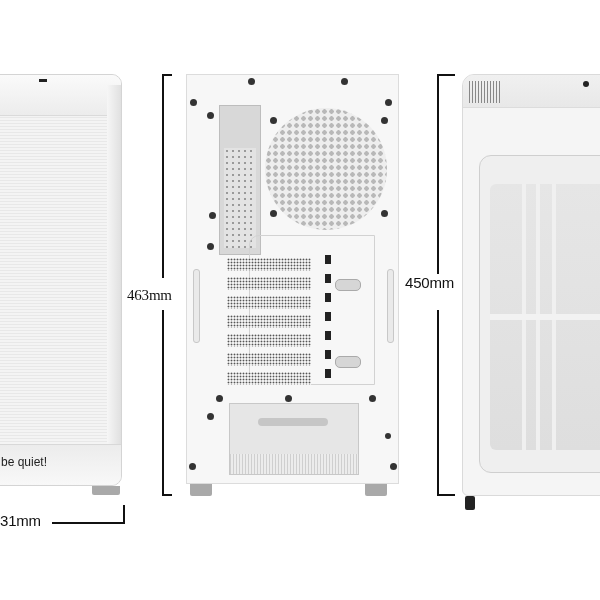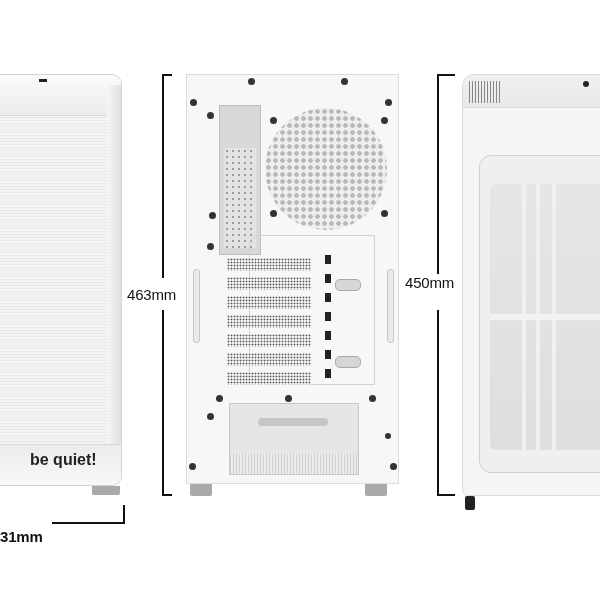--- a/index.html
+++ b/index.html
@@ -15,21 +15,21 @@
              border: 1px solid #d4d4d4; border-radius: 10px; box-sizing: border-box; overflow: hidden; }
     .front-top { position: absolute; left: 0; right: 0; top: 0; height: 40px;
                  background: linear-gradient(#fafafa, #ececec); border-bottom: 1px solid #dadada; }
     .front-mesh { position: absolute; left: 0; right: 14px; top: 42px; bottom: 40px;
                   background-image: repeating-linear-gradient(0deg, #e8e8e8 0 1px, #f4f4f4 1px 3px);
                   }
     .front-edge { position: absolute; right: 0; top: 10px; bottom: 10px; width: 14px;
                   background: linear-gradient(90deg, #f6f6f6, #e0e0e0); }
     .front-bottom { position: absolute; left: 0; right: 0; bottom: 0; height: 40px;
                     background: linear-gradient(#ececec, #f8f8f8); border-top: 1px solid #d8d8d8; }
-    .brand { position: absolute; left: 40px; bottom: 16px; font-size: 16px; font-weight: bold; color: #222; margin-left: 29px; }
+    .brand { position: absolute; left: 40px; bottom: 16px; font-size: 12px; font-weight: normal; color: #222; }
     .foot { position: absolute; background: #a9a9a9; border-radius: 0 0 2px 2px; }
 
     
     .rear { left: 186px; top: 74px; width: 213px; height: 410px; background: #f7f7f7;
             border: 1px solid #dcdcdc; box-sizing: border-box; }
     .screw { position: absolute; width: 7px; height: 7px; border-radius: 50%; background: #333; }
     .psu { position: absolute; left: 32px; top: 30px; width: 42px; height: 150px; background: #d8d8d8;
            border: 1px solid #bdbdbd; box-sizing: border-box; }
     .psu-grille { position: absolute; left: 4px; right: 4px; top: 42px; bottom: 6px;
                   background-image: radial-gradient(circle, #9a9a9a 1.2px, transparent 1.5px);
@@ -75,27 +75,27 @@
     <div class="abs" style="left:78px;top:4px;width:8px;height:3px;background:#222;"></div>
   </div>
   <div class="front-mesh"></div>
   <div class="front-edge"></div>
   <div class="front-bottom">
     <span class="brand">be quiet!</span>
   </div>
 </div>
 <div class="foot" style="left:92px;top:486px;width:28px;height:9px;"></div>
 
-<span class="dim-label" style="left:0px;top:528px;font-weight:bold;">31mm</span>
+<span class="dim-label" style="left:0px;top:512px;">31mm</span>
 <div class="line-h" style="left:52px;top:522px;width:73px;"></div>
 <div class="line-v" style="left:123px;top:505px;height:19px;"></div>
 
 <div class="line-h" style="left:162px;top:74px;width:10px;"></div>
 <div class="line-v" style="left:162px;top:74px;height:204px;"></div>
-<span class="dim-label" style="left:127px;top:286px;">463mm</span>
+<span class="dim-label" style="left:127px;top:286px;font-family:Liberation Serif, serif;">463mm</span>
 <div class="line-v" style="left:162px;top:310px;height:186px;"></div>
 <div class="line-h" style="left:162px;top:494px;width:10px;"></div>
 
 <div class="abs rear">
   <div class="screw" style="left:3px;top:24px;"></div>
   <div class="screw" style="left:198px;top:24px;"></div>
   <div class="screw" style="left:61px;top:3px;"></div>
   <div class="screw" style="left:154px;top:3px;"></div>
   <div class="screw" style="left:20px;top:37px;"></div>
   <div class="screw" style="left:20px;top:168px;"></div>

